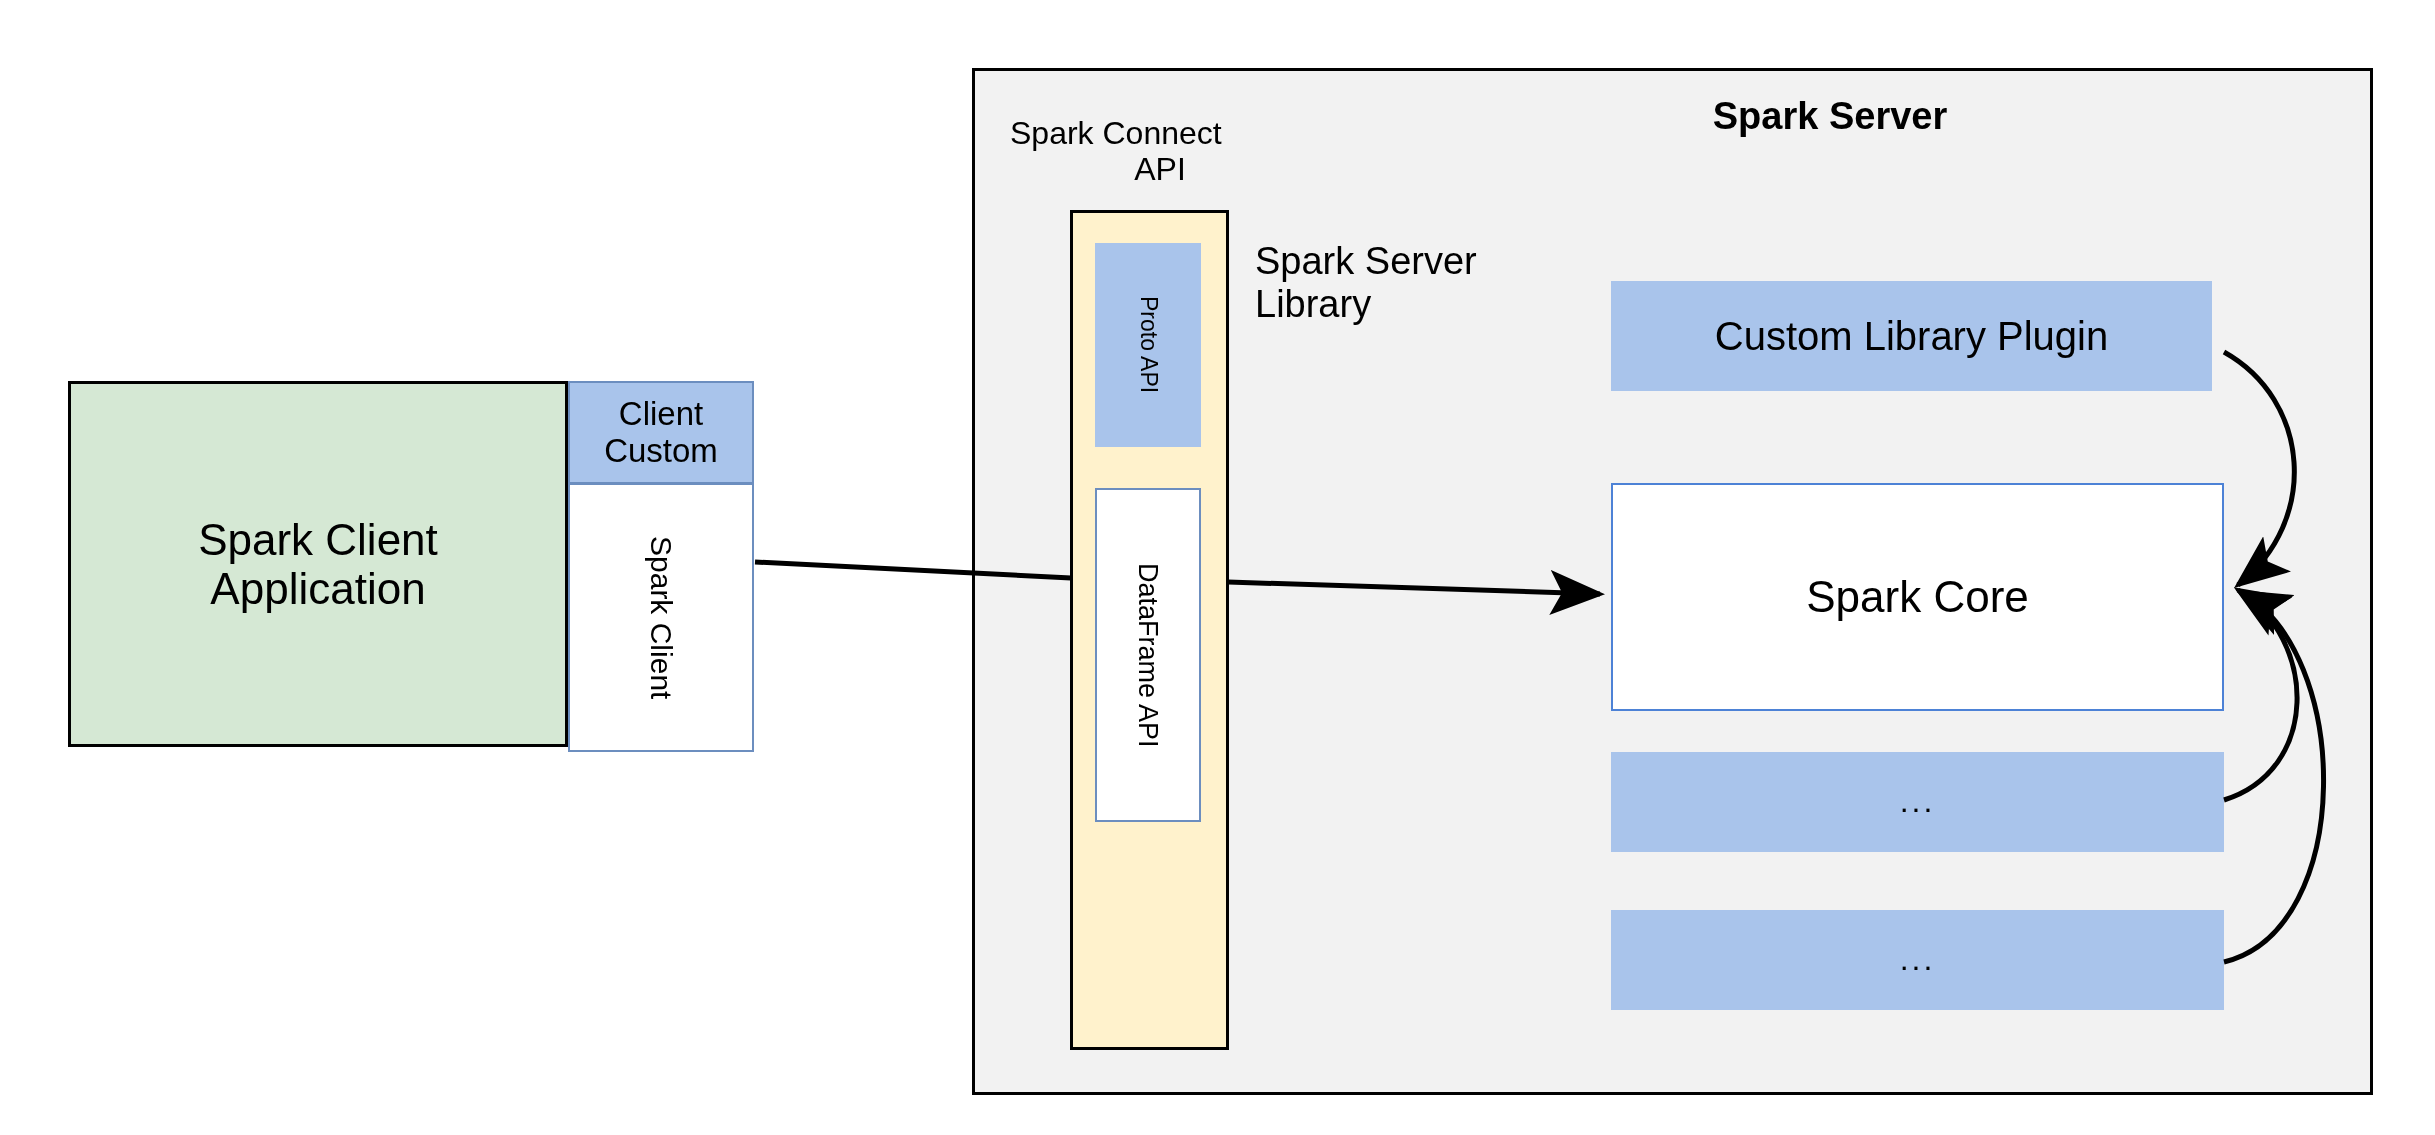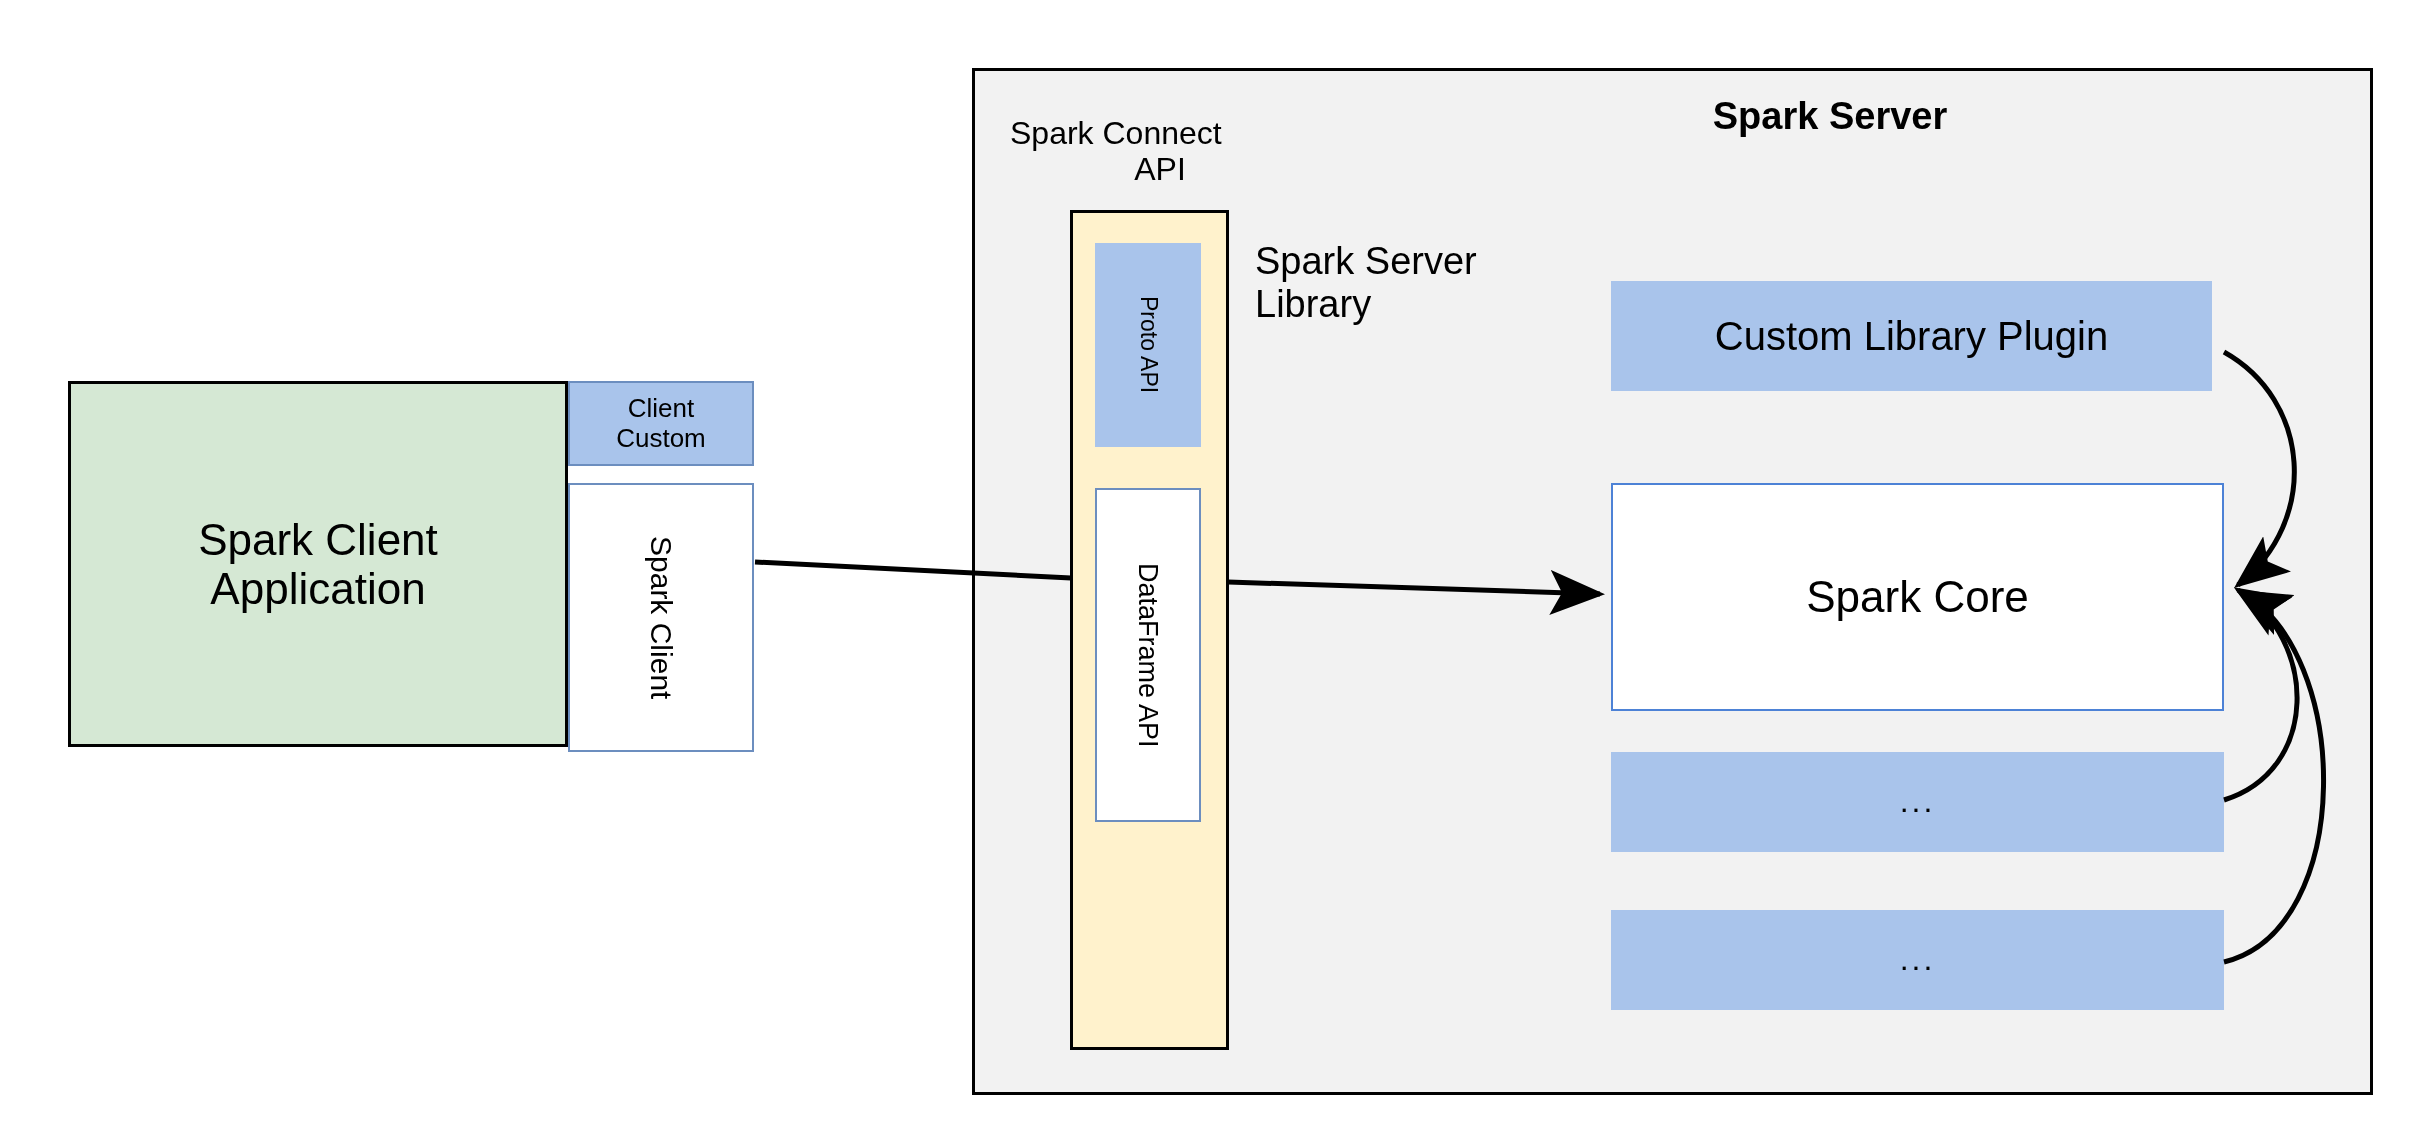--- a/index.html
+++ b/index.html
@@ -37,24 +37,24 @@
     height: 366px;
     background: #d5e8d4;
     border: 3px solid #000000;
     font-size: 44px;
     z-index: 2;
   }
   #client-package {
     left: 568px;
     top: 381px;
     width: 186px;
-    height: 85px;
+    height: 103px;
     background: #a9c4eb;
     border: 2px solid #6c8ebf;
-    font-size: 26px;
+    font-size: 33px;
     z-index: 3;
   }
   #spark-client {
     left: 568px;
     top: 483px;
     width: 186px;
     height: 269px;
     background: #ffffff;
     border: 2px solid #6c8ebf;
     font-size: 30px;

